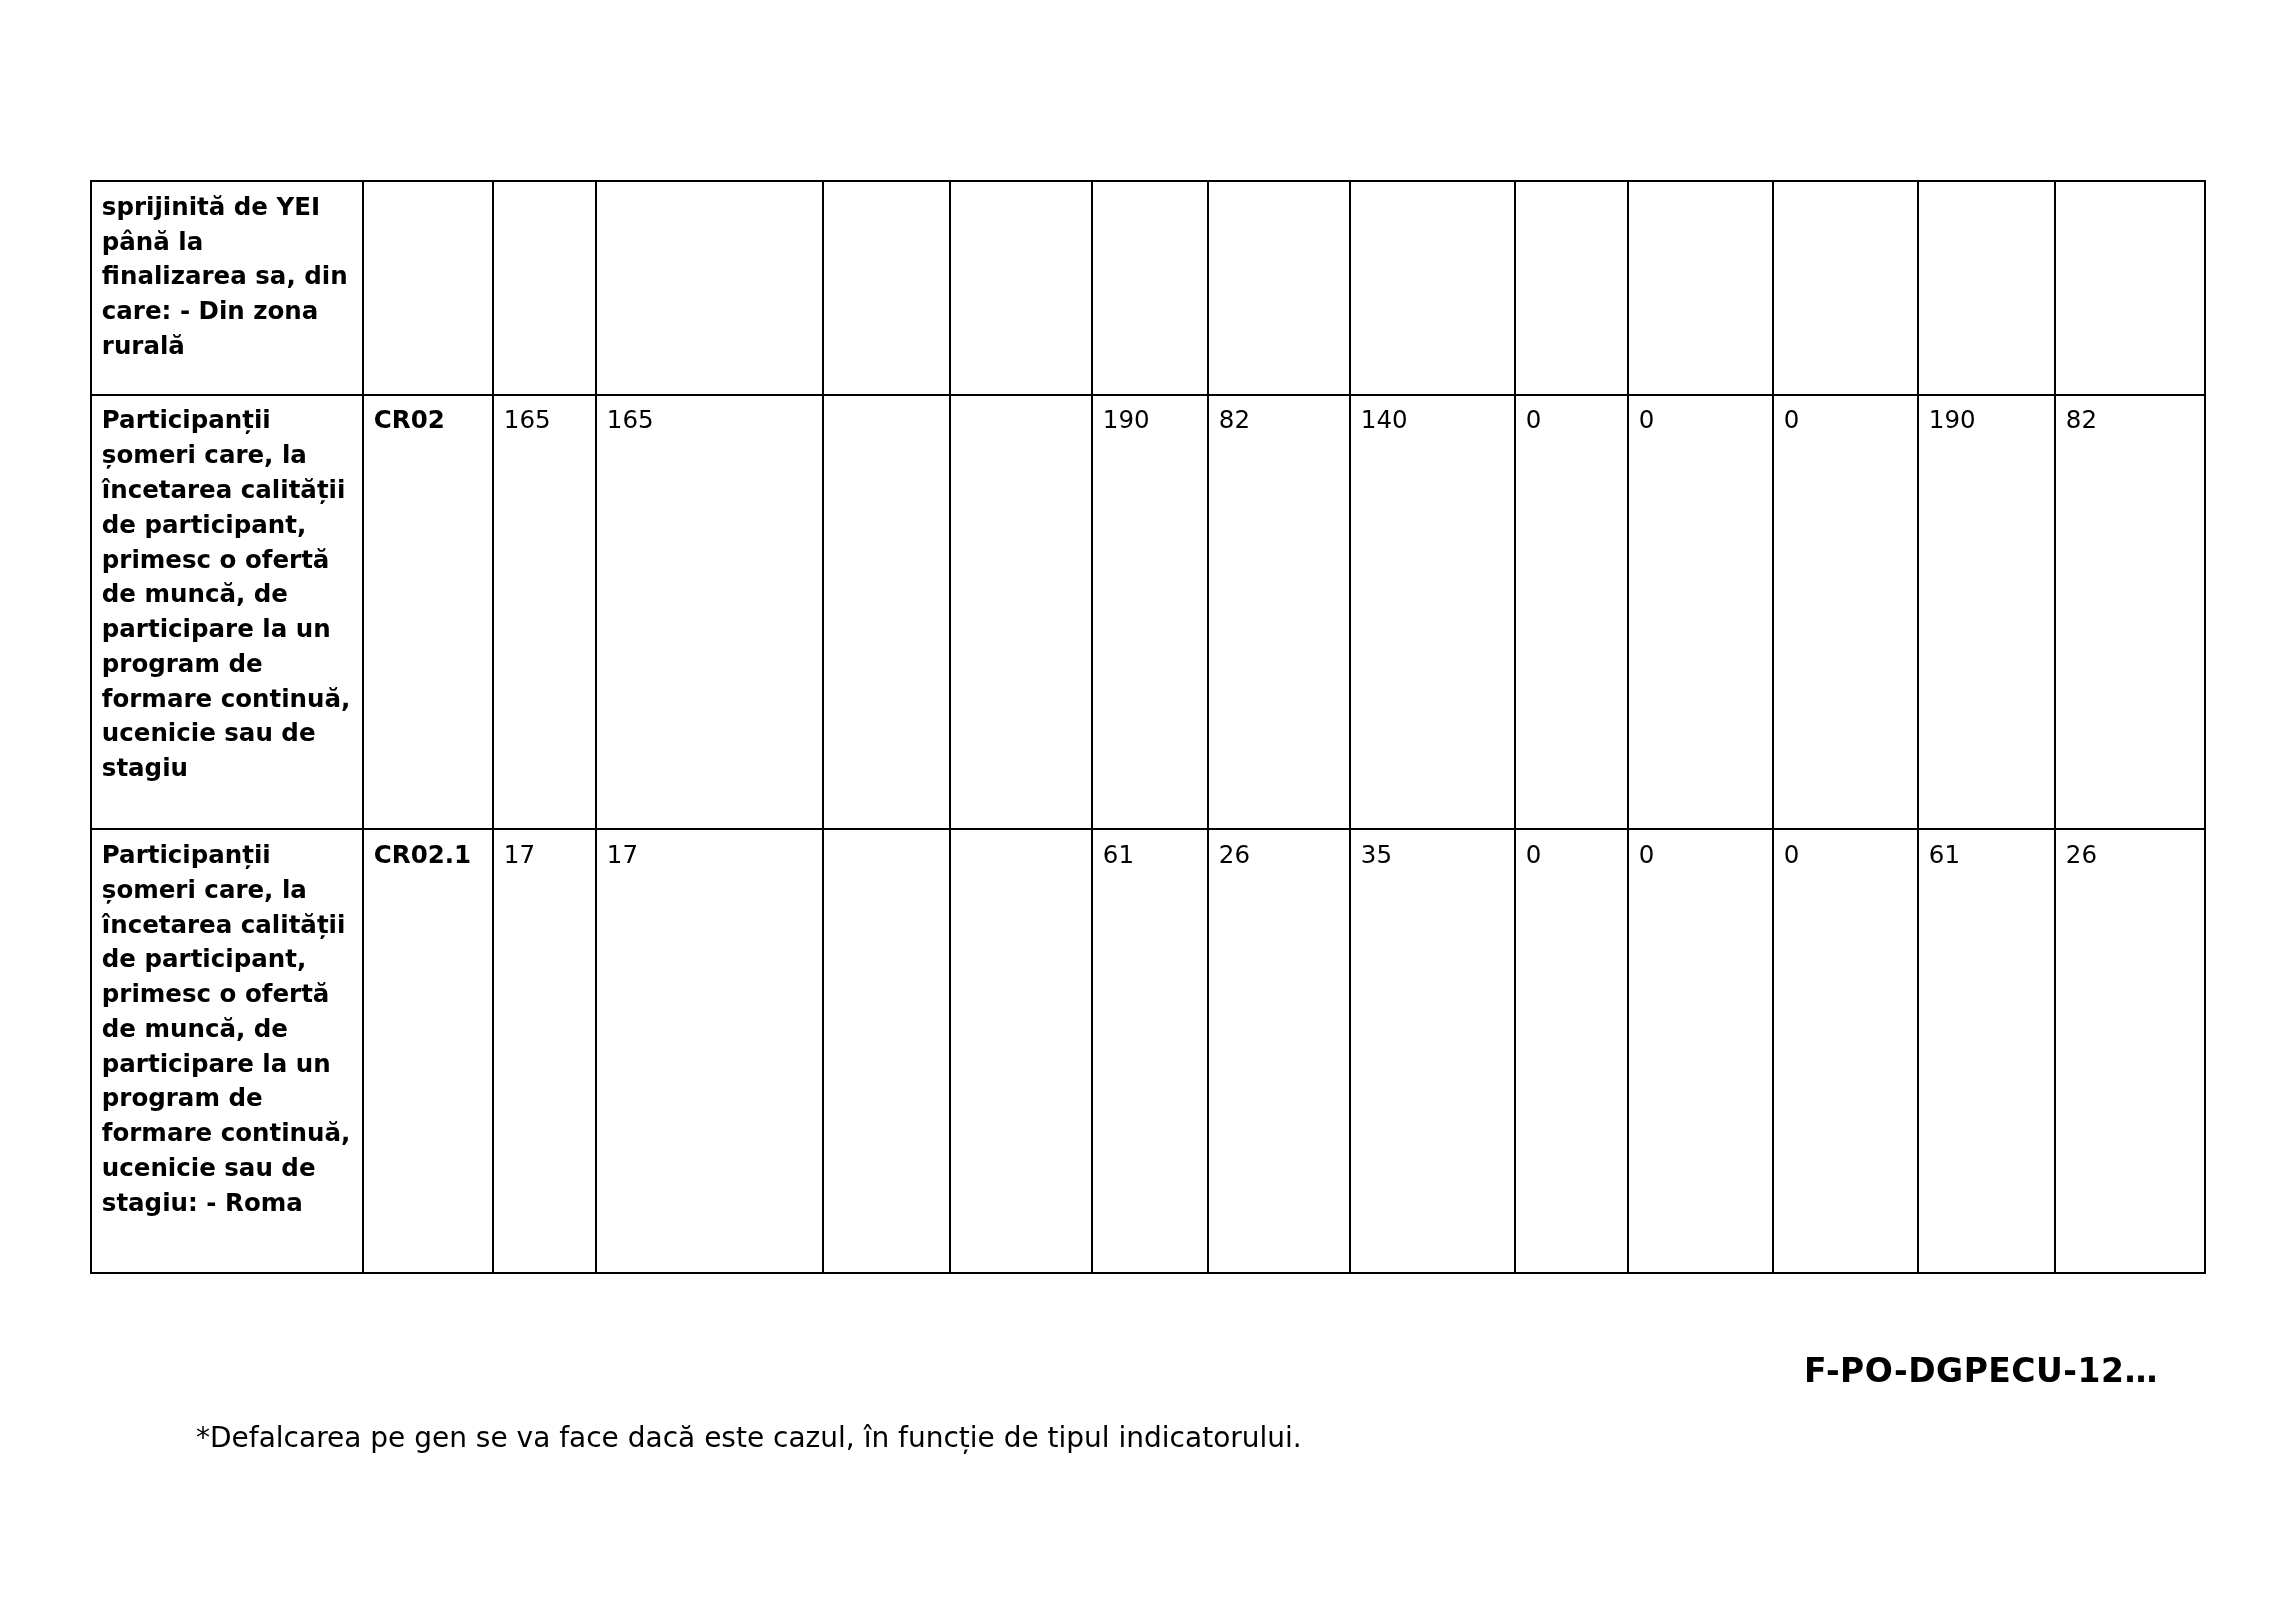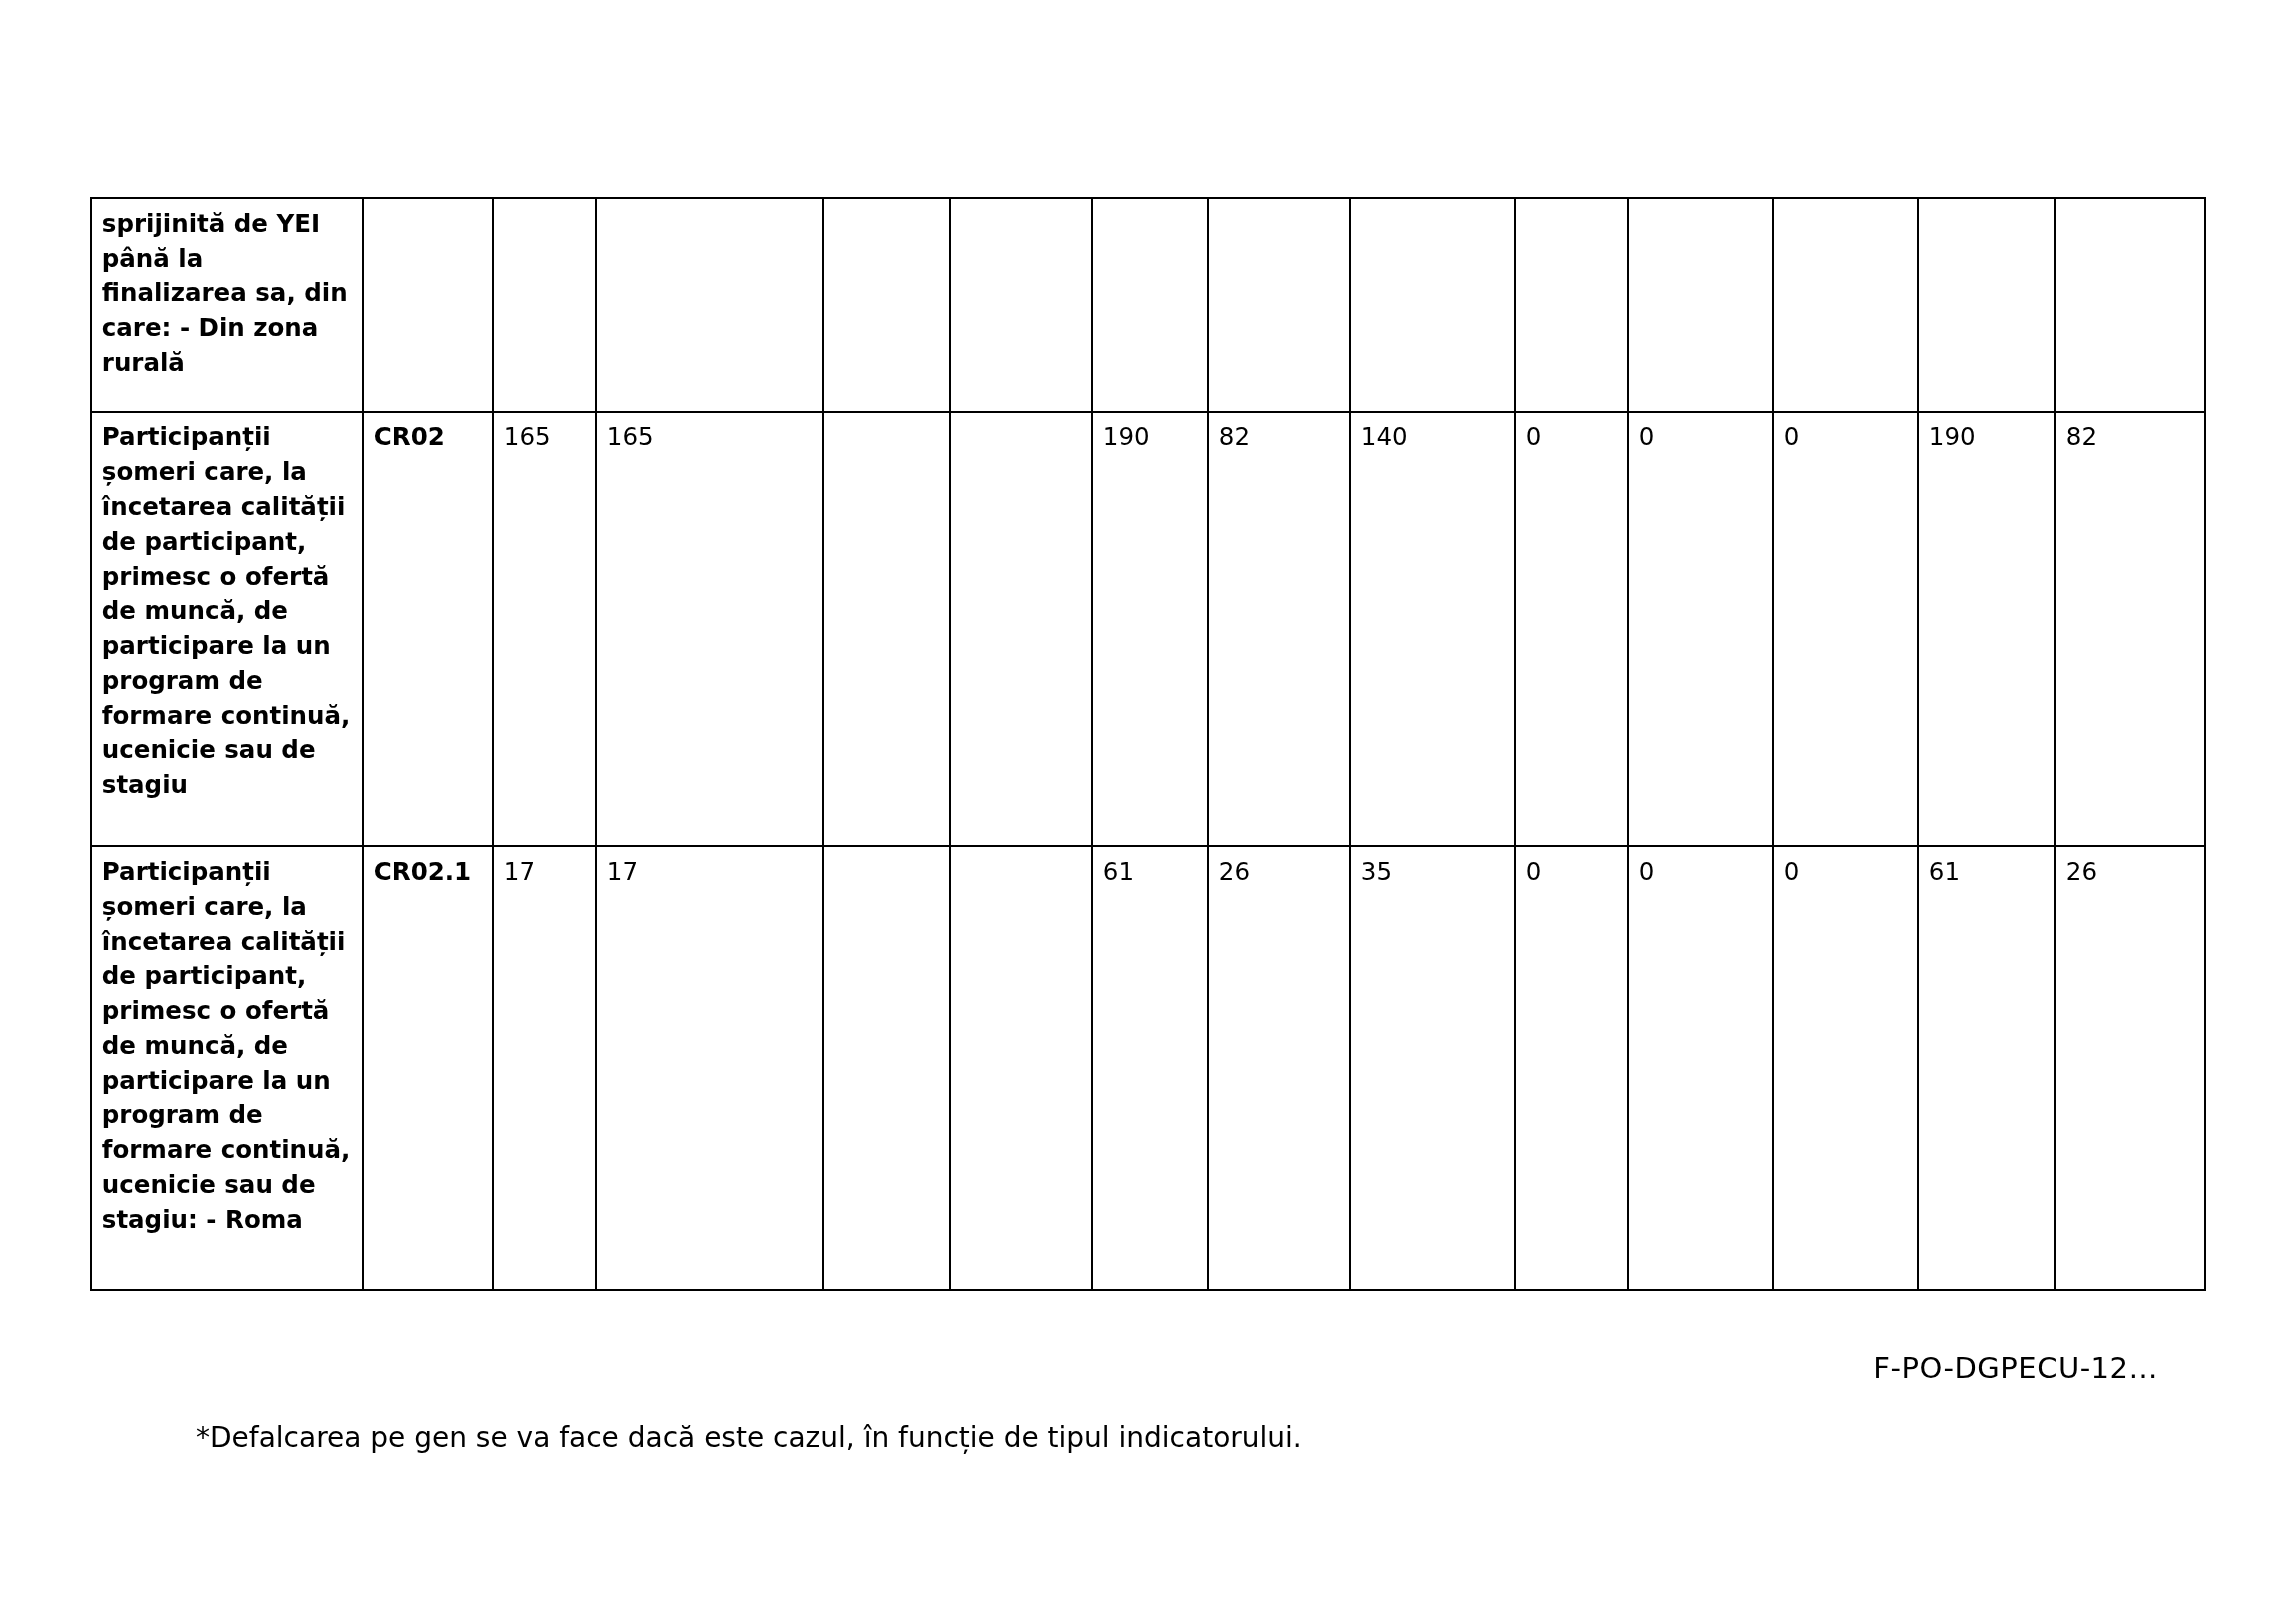--- a/index.html
+++ b/index.html
@@ -17,21 +17,21 @@
   }
   .page {
     position: absolute;
     top: 0; left: 0;
     width: 2293px;
     height: 1621px;
   }
   .doc-table {
     position: absolute;
     left: 90px;
-    top: 197px;
+    top: 180px;
     width: 2115px;
     border-collapse: collapse;
     table-layout: fixed;
   }
   .doc-table td {
     border: 2px solid #000000;
     vertical-align: top;
     padding: 7.8px 9.8px 7.8px 9.8px;
     font-size: 24.5px;
     line-height: 1.42;
@@ -59,22 +59,22 @@
   col.c9 { width: 113px; }
   col.c10 { width: 145px; }
   col.c11 { width: 145px; }
   col.c12 { width: 137px; }
   col.c13 { width: 150px; }
 
   .form-code {
     position: absolute;
     right: 135px;
     top: 1351px;
-    font-size: 29px;
-    font-weight: normal;
+    font-size: 33px;
+    font-weight: bold;
     letter-spacing: 0.5px;
     font-family: "DejaVu Sans", sans-serif;
   }
   .footnote {
     position: absolute;
     left: 196px;
     top: 1421px;
     font-size: 28px;
     font-family: "DejaVu Sans", sans-serif;
     color: #000000;

